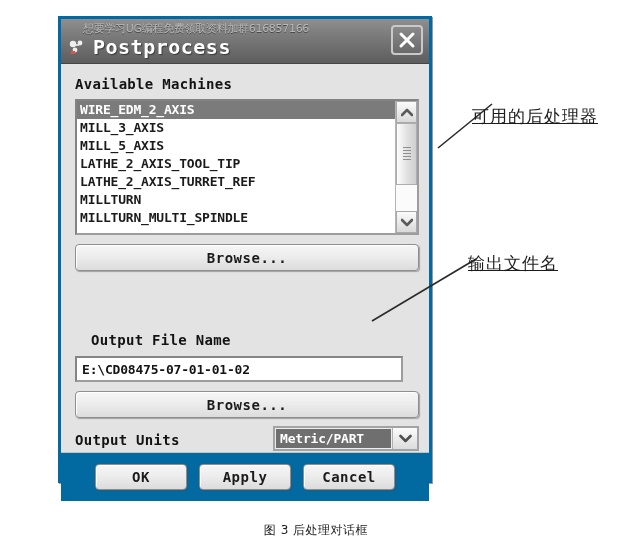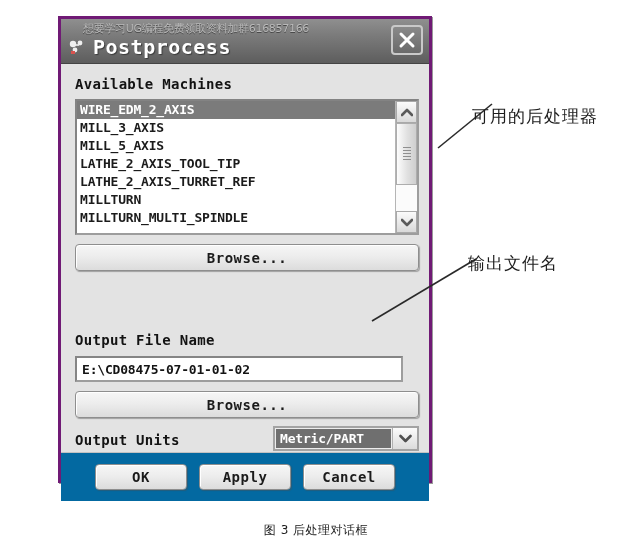--- a/index.html
+++ b/index.html
@@ -16,21 +16,21 @@
   }
 
   
   #dialog {
     position: absolute;
     left: 58px;
     top: 16px;
     width: 374px;
     height: 467px;
     background: #d8d8d8;
-    border: 3px solid #701a75;
+    border: 3px solid #0369a1;
     box-sizing: border-box;
     box-shadow: 1px 1px 0 #9a9a9a;
   }
 
   
   #titlebar {
     position: relative;
     height: 44px;
     background: linear-gradient(to bottom, #8f8f8f 0%, #7c7c7c 35%, #6e6e6e 65%, #5d5d5d 100%);
     border-bottom: 1px solid #444;
@@ -325,20 +325,21 @@
   }
 
   
   .annot-text {
     position: absolute;
     font-family: "DejaVu Sans", sans-serif;
     font-size: 17px;
     color: #1c1c1c;
     white-space: nowrap;
     letter-spacing: 1px;
+    text-decoration: underline;
   }
   .annot-line {
     position: absolute;
   }
   #caption {
     position: absolute;
     left: 0;
     right: 0;
     top: 522px;
     text-align: center;
@@ -400,21 +401,21 @@
         <div class="sb-btn">
           <svg width="12" height="9" viewBox="0 0 12 9">
             <path d="M1 2 L6 7 L11 2" stroke="#5a5a5a" stroke-width="2.6" fill="none" stroke-linecap="round" stroke-linejoin="round"></path>
           </svg>
         </div>
       </div>
     </div>
 
     <div id="browse-top" class="btn">Browse...</div>
 
-    <div class="section-label" style="left:14px; top:268px;">Output File Name</div>
+    <div class="section-label" style="left:30px; top:268px;">Output File Name</div>
 
     <div id="filefield" placeholder="">E:\CD08475-07-01-01-02</div>
 
     <div id="browse-bottom" class="btn">Browse...</div>
 
     <div class="section-label" id="units-label">Output Units</div>
     <div id="units-combo">
       <div id="units-value">Metric/PART</div>
       <div id="units-arrow">
         <svg width="13" height="9" viewBox="0 0 13 9">

